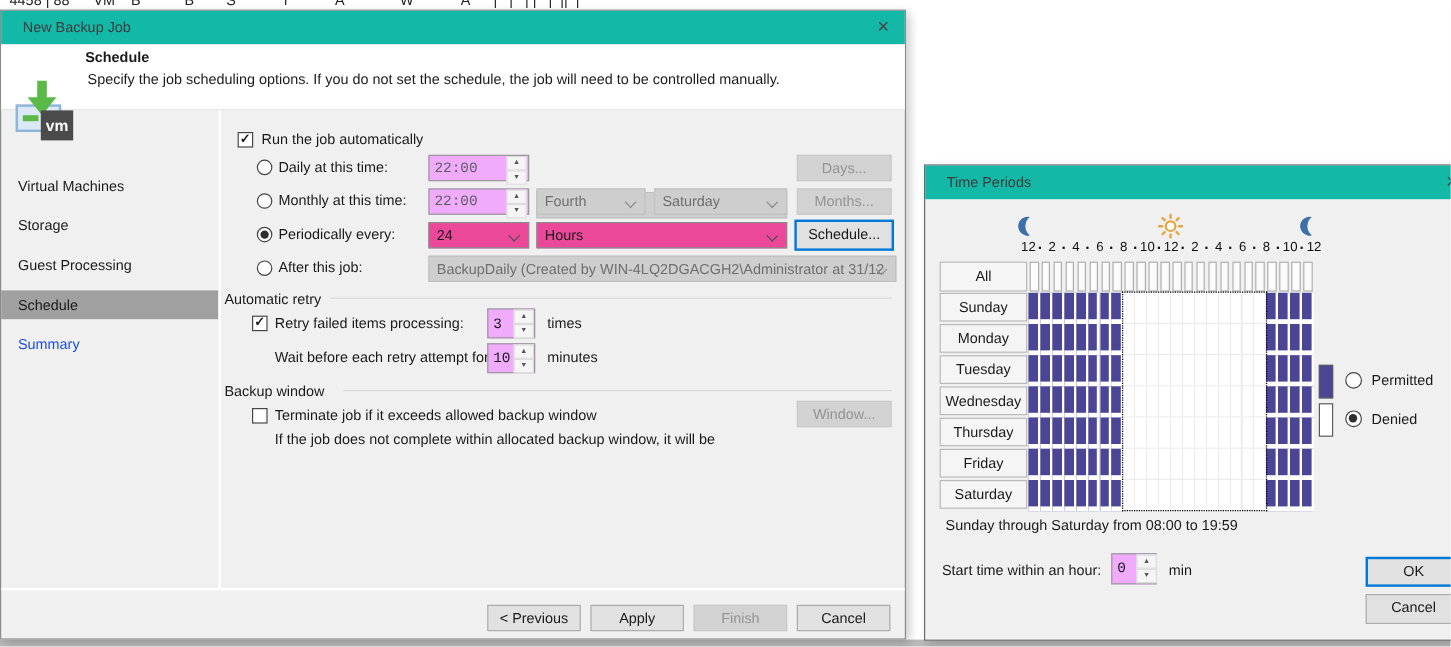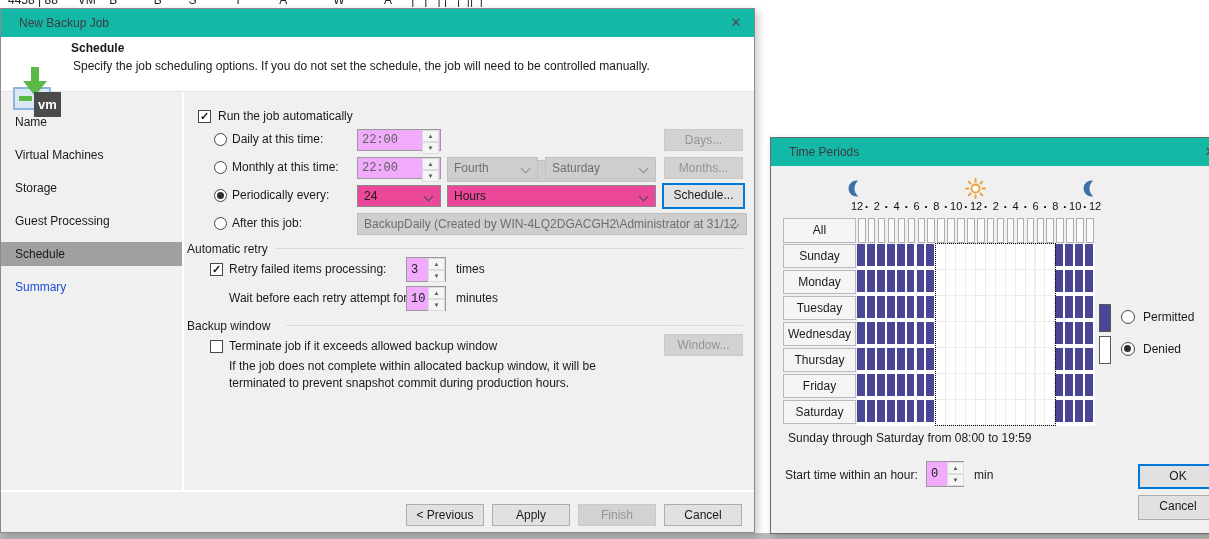--- a/index.html
+++ b/index.html
@@ -88,21 +88,20 @@
         <div class="gdash"></div>
         <svg width="26" height="30" viewBox="0 0 26 30">
           <polygon points="9,0 17,0 17,14 25,14 13,29 1,14 9,14" fill="#5bb947"></polygon>
         </svg>
         <div class="vmbox">vm</div>
       </div>
     </div>
     <div class="hdr-title">Schedule</div>
     <div class="hdr-desc">Specify the job scheduling options. If you do not set the schedule, the job will need to be controlled manually.</div>
 
-    <div class="side-item" style="top:102px;">Name</div>
     <div class="side-item" style="top:168px;">Storage</div>
     <div class="side-item" style="top:135px;">Virtual Machines</div>
     <div class="side-item" style="top:201px;">Guest Processing</div>
     <div class="side-item side-sel" style="top:233px; height:24px; line-height:24px;">Schedule</div>
     <div class="side-item side-dis" style="top:267px;">Summary</div>
     <div class="vline"></div>
     <div class="hline-btm"></div>
 
     <span class="chk" style="left:197px; top:101px;">✓</span>
     <span class="lbl" style="left:217px; top:100px;">Run the job automatically</span>
@@ -155,21 +154,20 @@
         <span>▼</span>
       </span>
     <span class="lbl" style="left:455px; top:282px;">minutes</span>
 
     <span class="grouplbl" style="left:186px; top:310px;">Backup window</span>
     <div class="groupline" style="left:285px; top:316px; width:457px;"></div>
     <span class="chk" style="left:209px; top:331px;"></span>
     <span class="lbl" style="left:228px; top:330px;">Terminate job if it exceeds allowed backup window</span>
     <div class="btn dis" style="left:663px; top:325px; width:79px; height:22px;">Window...</div>
     <span class="lbl" style="left:228px; top:350px;">If the job does not complete within allocated backup window, it will be</span>
-    <span class="lbl" style="left:228px; top:367px;">terminated to prevent snapshot commit during production hours.</span>
 
     <div class="btn" style="left:405px; top:495px; width:78px; height:22px;">&lt; Previous</div>
     <div class="btn" style="left:491px; top:495px; width:78px; height:22px;">Apply</div>
     <div class="btn dis" style="left:577px; top:495px; width:78px; height:22px;">Finish</div>
     <div class="btn" style="left:663px; top:495px; width:78px; height:22px;">Cancel</div>
   </div>
 
   <div class="dlg" style="left:746px; top:137px; width:461px; height:397px; border-color:#6b6b6b;margin-left:24px;">
     <div class="titlebar">
       <span class="ttl">Time Periods</span>

